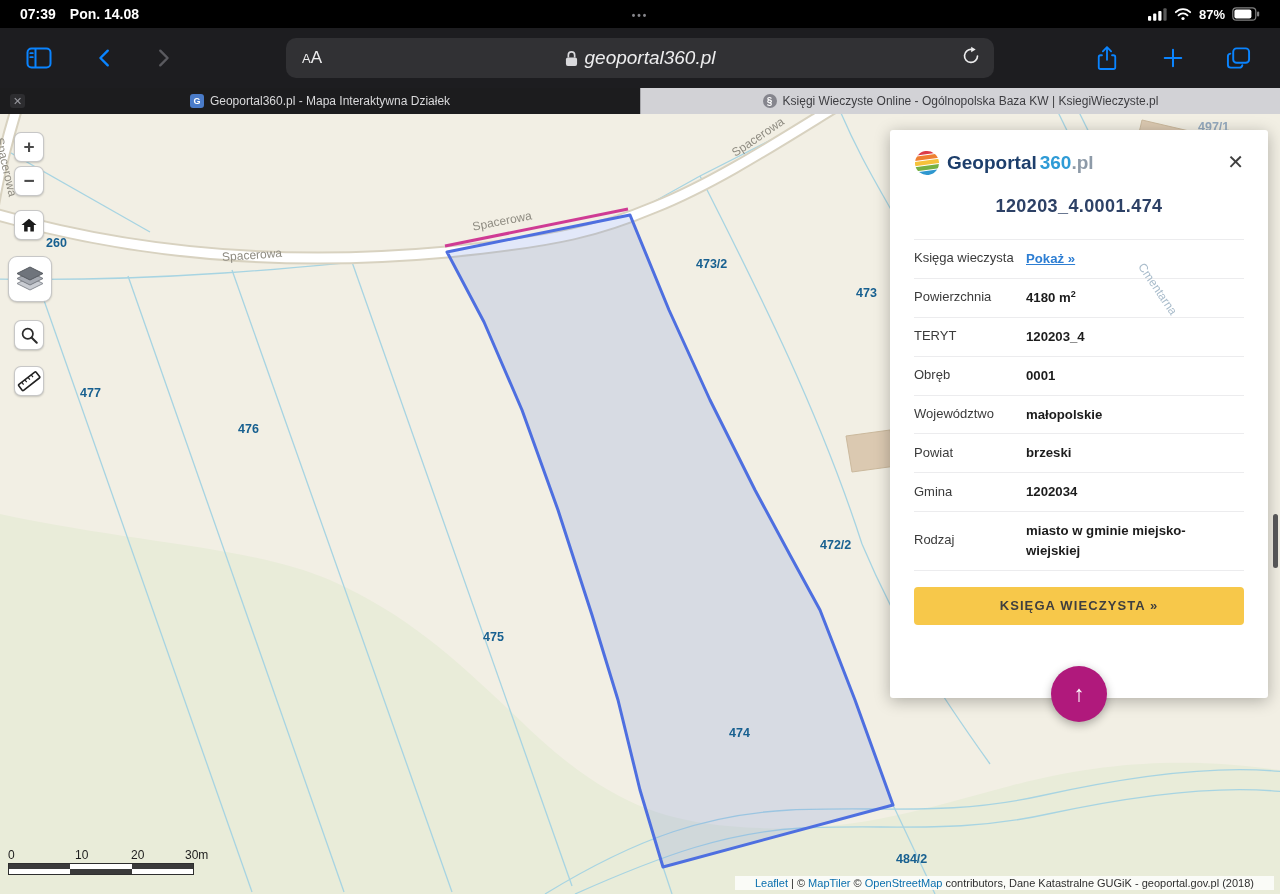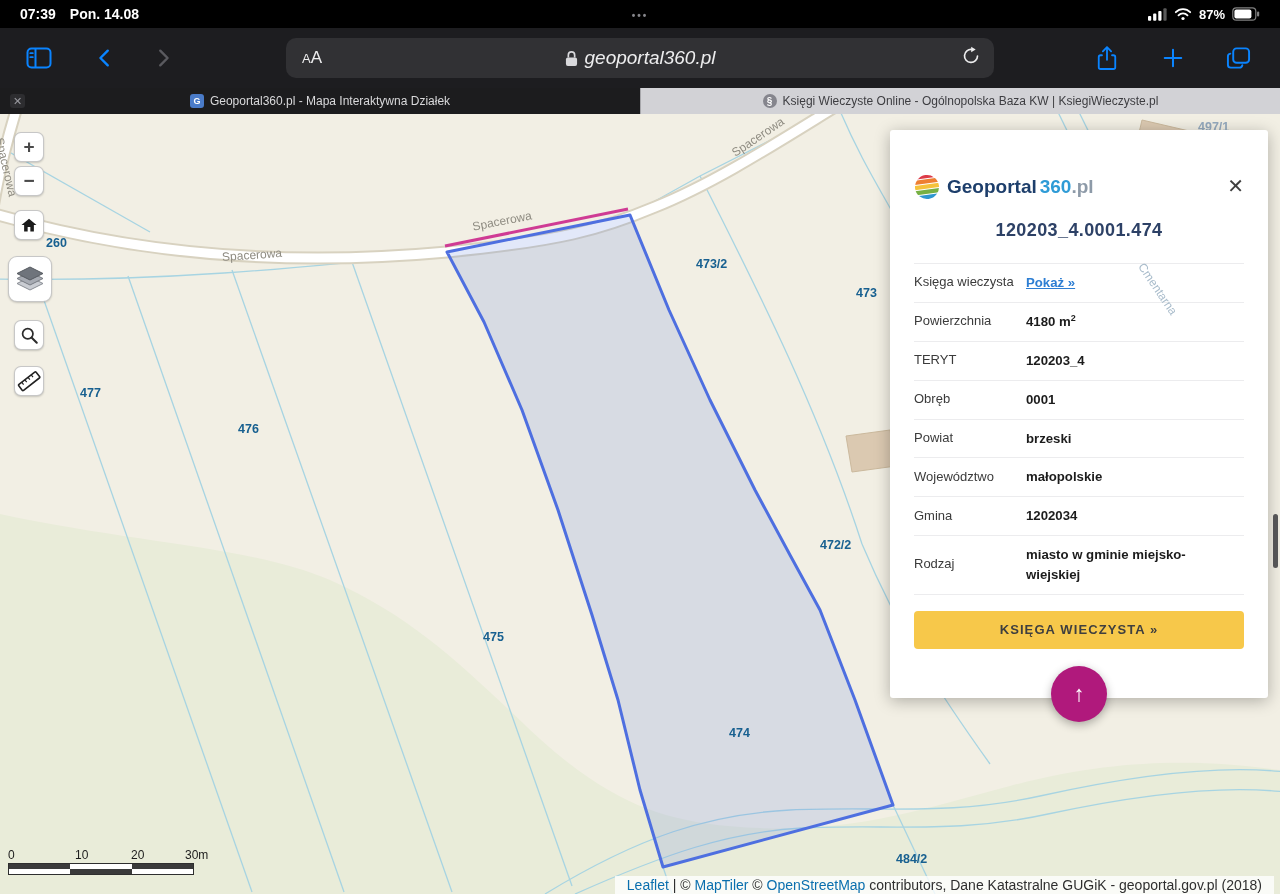--- a/index.html
+++ b/index.html
@@ -56,28 +56,28 @@
   .mctrl.layers { left:8px; width:44px; height:46px; border-radius:9px; }
 
   .scale { position:absolute; left:8px; top:734px; font-size:12px; color:#1c1c1c; }
   .scale-labels { position:relative; height:14px; width:210px; }
   .scale-labels span { position:absolute; top:0; }
   .scale-bar { width:186px; border:1px solid #2e2e2e; margin-top:1px; background:#fff; }
   .scale-row { display:flex; height:5px; }
   .scale-row div { width:61.3px; }
   .dark { background:#3a3a3a; } .light { background:#fff; }
 
-  .attribution { position:absolute; right:6px; top:762px; font-size:14px; color:#2f2f2f;
-                 background:rgba(255,255,255,.78); padding:1px 12px; white-space:nowrap; }
+  .attribution { position:absolute; right:6px; top:762px; font-size:11px; color:#2f2f2f;
+                 background:rgba(255,255,255,.78); padding:1px 20px; white-space:nowrap; }
   .attribution .alink { color:#0a6fae; cursor:pointer; }
 
   
   .panel { position:absolute; left:890px; top:16px; width:378px; height:568px; background:#fff;
            border-radius:3px; box-shadow:0 3px 16px rgba(0,0,0,.28); padding:20px 24px; z-index:20; }
-  .phead { display:flex; justify-content:space-between; align-items:flex-start;margin-top:24px; }
+  .phead { display:flex; justify-content:space-between; align-items:flex-start; }
   .plogo { display:flex; align-items:center; gap:7px; cursor:pointer; }
   .plogo-text { font-size:19px; font-weight:700; }
   .lg-brand { color:#1d3e6b; } .lg-num { color:#2e9bd6; margin-left:3px; } .lg-tld { color:#8d9aa8; font-weight:600; }
   .pclose { font-size:20px; color:#3f3f3f; cursor:pointer; line-height:1; margin-top:2px; }
   .ptitle { text-align:center; margin-top:20px; font-size:18px; font-weight:700; color:#2d4166; letter-spacing:.4px; }
   .ptable { margin-top:22px; border-top:1px solid #ececee; }
   .prow { display:flex; padding:9px 0; border-bottom:1px solid #ececee; align-items:center; }
   .plabel { width:112px; flex-shrink:0; font-size:13px; color:#3b3b3b; line-height:1.45; }
   .pvalue { font-size:13.2px; font-weight:700; color:#1c1c1c; line-height:1.5; }
   .pvalue.link { color:#2d7ed3; text-decoration:underline; cursor:pointer; }
@@ -346,28 +346,28 @@
       </div>
       <div class="prow">
         <span class="plabel">TERYT</span>
         <span class="pvalue">120203_4</span>
       </div>
       <div class="prow">
         <span class="plabel">Obręb</span>
         <span class="pvalue">0001</span>
       </div>
       <div class="prow">
+        <span class="plabel">Województwo</span>
+        <span class="pvalue">małopolskie</span>
+      </div>
+      <div class="prow">
         <span class="plabel">Powiat</span>
         <span class="pvalue">brzeski</span>
       </div>
       <div class="prow">
-        <span class="plabel">Województwo</span>
-        <span class="pvalue">małopolskie</span>
-      </div>
-      <div class="prow">
         <span class="plabel">Gmina</span>
         <span class="pvalue">1202034</span>
       </div>
       <div class="prow">
         <span class="plabel">Rodzaj</span>
         <span class="pvalue" style="max-width:210px">miasto w gminie miejsko-wiejskiej</span>
       </div>
     </div>
 
     <button class="cta">KSIĘGA WIECZYSTA »</button>

